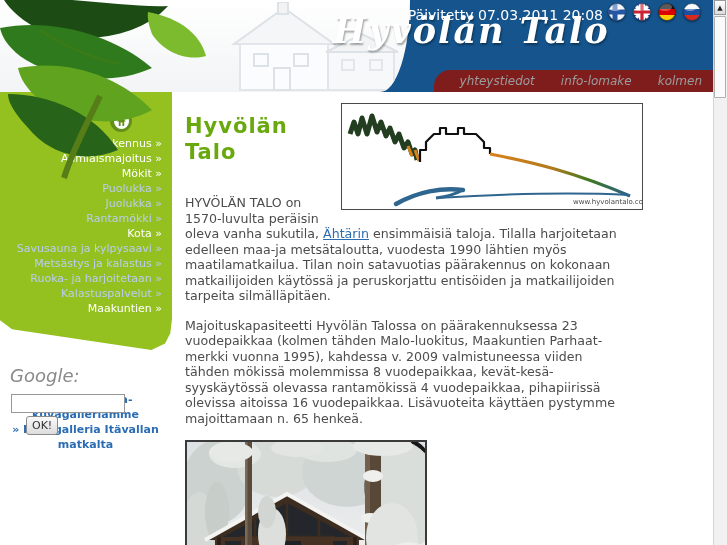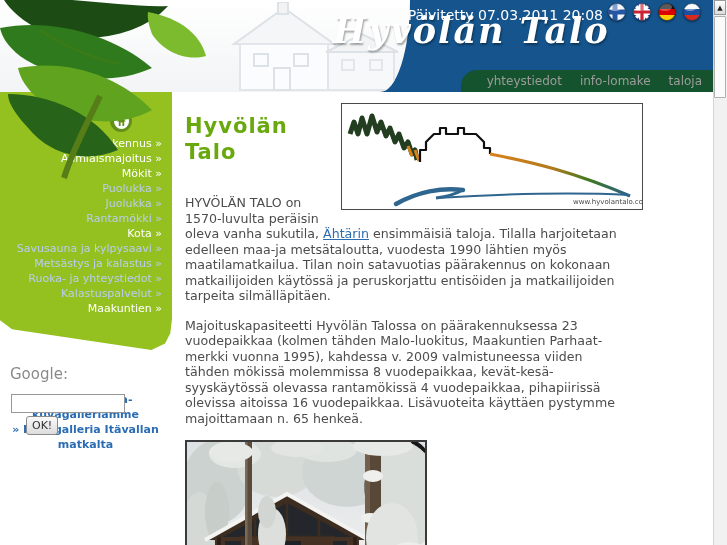--- a/index.html
+++ b/index.html
@@ -10,41 +10,41 @@
   #header{position:absolute;top:0;left:0;width:727px;height:92px;background:#15548c;}
   #header-photo{position:absolute;top:0;left:0;width:410px;height:92px;
     background:linear-gradient(#ffffff,#f2f4f5);border-bottom-right-radius:30px 92px;overflow:hidden;}
   #leaves{position:absolute;top:0;left:0;z-index:6;pointer-events:none;}
   #site-title{position:absolute;top:10px;left:333px;z-index:4;color:#fff;
     font-family:"DejaVu Serif","Liberation Serif",serif;font-style:italic;font-weight:bold;
     font-size:35px;letter-spacing:2px;text-shadow:1px 2px 2px rgba(0,0,0,.35);}
   #updated{position:absolute;top:7px;right:124px;color:#fff;font-size:14px;z-index:4;}
   #flags{position:absolute;top:3px;right:26px;display:flex;gap:7px;z-index:4;}
   .flag{width:18px;height:18px;border-radius:50%;box-shadow:0 1px 2px rgba(0,0,0,.5);cursor:pointer;}
-  #header-tabs{position:absolute;bottom:0;right:13px;height:22px;background:#14532d;
-    border-top-left-radius:16px;display:flex;align-items:center;gap:18px;
-    padding:0 12px 0 26px;z-index:5;}
+  #header-tabs{position:absolute;bottom:0;right:13px;height:22px;background:#7f1d1d;
+    border-top-left-radius:16px;display:flex;align-items:center;gap:26px;
+    padding:0 12px 0 26px;z-index:5;font-style:italic;}
   #header-tabs a{color:#9c9c9c;font-size:12px;text-decoration:none;}
 
   
   #sidebar{position:absolute;top:92px;left:0;width:172px;height:258px;background:#94c120;
     clip-path:polygon(0 0,100% 0,100% 88%,99% 93.5%,96% 97.5%,88% 100%,7% 92%,0 88.5%);}
   #home-icon{position:absolute;top:18px;left:110px;width:22px;height:22px;border-radius:50%;
     background:#63901a;display:flex;align-items:center;justify-content:center;cursor:pointer;}
   #home-icon .inner{width:15px;height:15px;border-radius:50%;background:#fff;
     display:flex;align-items:center;justify-content:center;}
   #menu{position:absolute;top:44px;left:0;right:10px;text-align:right;}
   #menu a{display:block;line-height:15px;font-size:11px;color:#ffffff;text-decoration:none;}
   #menu a.v{color:#b9cdf0;}
 
   #gallery-links{position:absolute;top:350px;left:0;width:171px;text-align:center;margin-top:42px;}
   #gallery-links a{display:block;font-size:11px;line-height:15px;font-weight:bold;
     color:#2a6db3;text-decoration:none;}
 
-  #google-label{position:absolute;top:365px;left:10px;font-size:15px;color:#8a8a8a;}
+  #google-label{position:absolute;top:365px;left:10px;font-size:18px;color:#8a8a8a;font-style:italic;}
   #search-input{position:absolute;top:394px;left:11px;width:106px;height:15px;
     border:1px solid #979797;font-size:11px;padding:1px 3px;}
   #ok-button{position:absolute;top:416px;left:26px;font-size:11px;padding:2px 5px;
     background:linear-gradient(#fafafa,#dcdcdc);border:1px solid #8a8a8a;border-radius:3px;
     color:#333;cursor:pointer;font-family:inherit;}
 
   
   #content{position:absolute;top:103px;left:185px;width:458px;}
   #logo-box{float:right;width:300px;height:105px;border:1px solid #4a4a4a;background:#fff;
     margin:0 0 12px 12px;}
@@ -155,21 +155,21 @@
           <rect y="12" width="18" height="6" fill="#d52b1e"></rect>
           <ellipse cx="7" cy="4" rx="7" ry="4" fill="#ffffff" opacity="0.4"></ellipse>
         </g>
         <circle cx="9" cy="9" r="8.5" fill="none" stroke="rgba(30,40,70,.5)"></circle>
       </svg>
     </div>
 
     <div id="header-tabs">
       <a href="#">yhteystiedot</a>
       <a href="#">info-lomake</a>
-      <a href="#">taloja</a>
+      <a href="#">kolmen</a>
     </div>
   </div>
 
   <div id="sidebar">
     <div id="home-icon">
       <span class="inner">
         <svg width="9" height="9" viewBox="0 0 10 10">
             <path d="M5,0 L10,5 H8 V10 H6 V6 H4 V10 H2 V5 H0 Z" fill="#63901a"></path>
           </svg>
       </span>
@@ -177,21 +177,21 @@
     <nav id="menu">
       <a href="#">Päärakennus »</a>
       <a href="#">Aamiaismajoitus »</a>
       <a href="#">Mökit »</a>
       <a href="#" class="v">Puolukka »</a>
       <a href="#" class="v">Juolukka »</a>
       <a href="#" class="v">Rantamökki »</a>
       <a href="#">Kota »</a>
       <a href="#" class="v">Savusauna ja kylpysaavi »</a>
       <a href="#" class="v">Metsästys ja kalastus »</a>
-      <a href="#" class="v">Ruoka- ja yhteystiedot »</a>
+      <a href="#" class="v">Ruoka- ja harjoitetaan »</a>
       <a href="#" class="v">Kalastuspalvelut »</a>
       <a href="#">Maakuntien »</a>
     </nav>
   </div>
 
   <div id="gallery-links">
     <a href="#">» Katso picasa-kuvagalleriamme</a>
     <a href="#">» Kuvagalleria Itävallan matkalta</a>
   </div>
 

